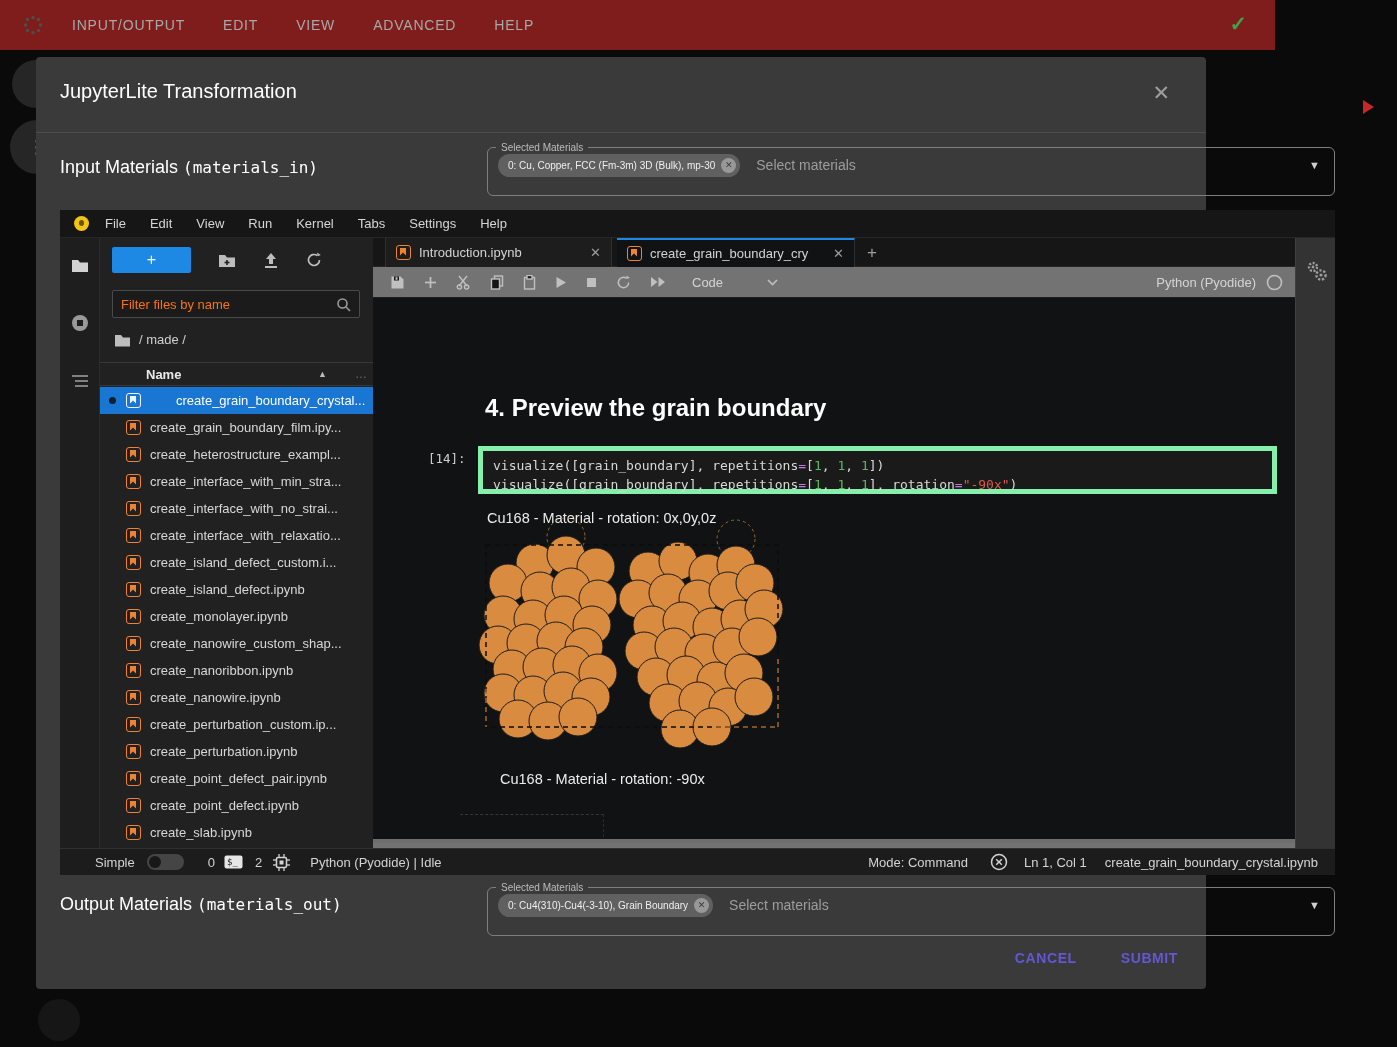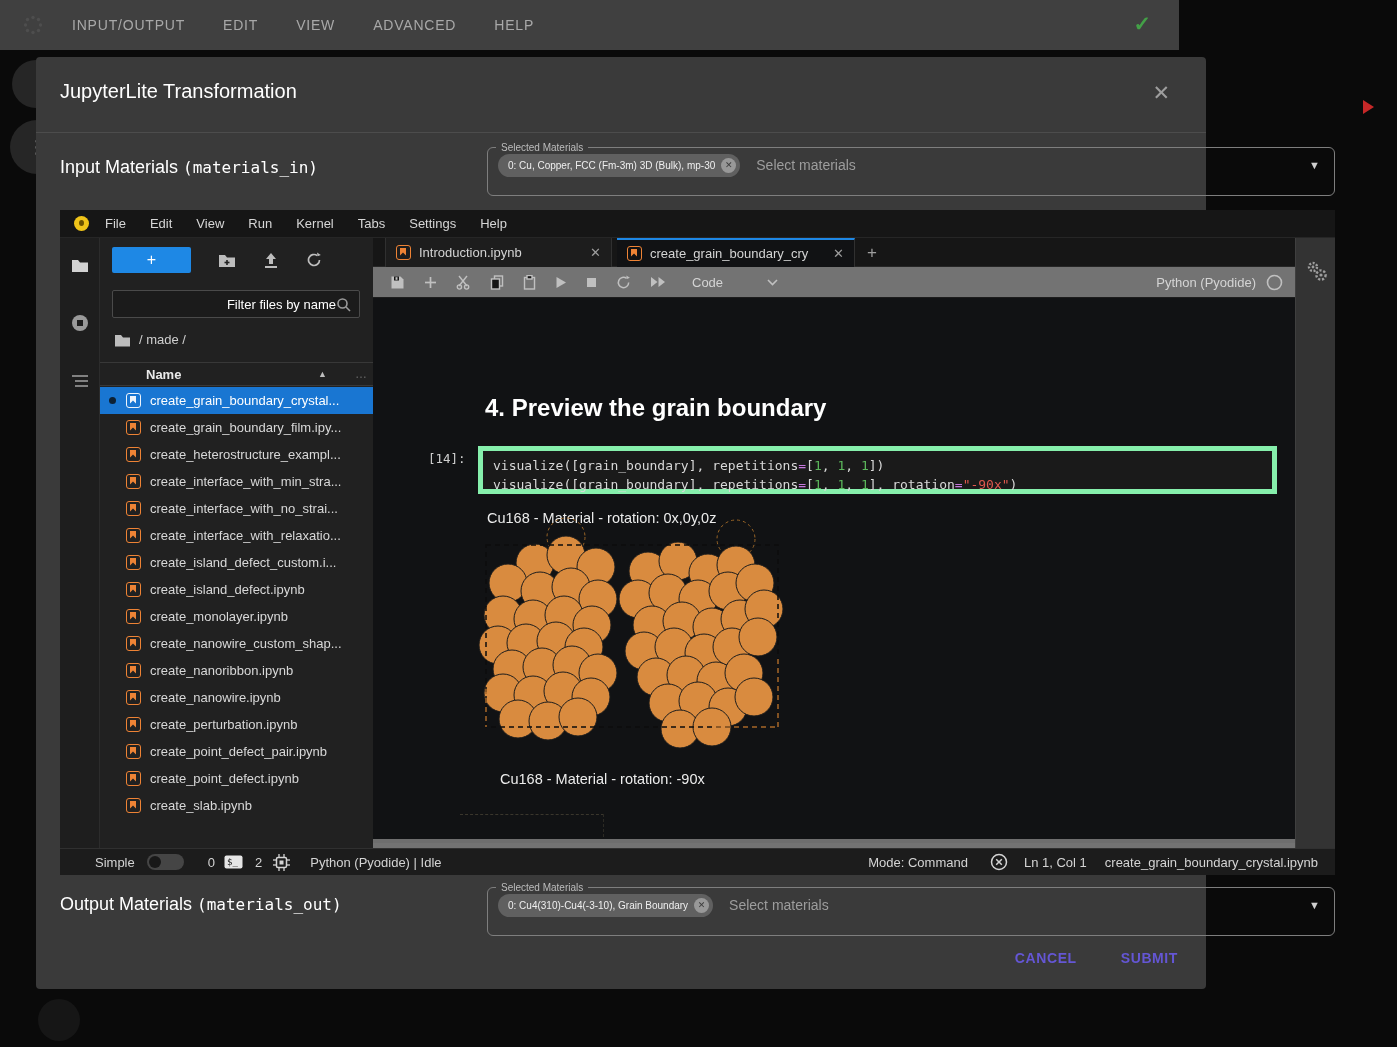--- a/index.html
+++ b/index.html
@@ -1,20 +1,20 @@
 <!DOCTYPE html>
 <html><head>
 <meta charset="utf-8">
 <style>
   * { margin:0; padding:0; box-sizing:border-box; }
   html,body { width:1397px; height:1047px; background:#0a0a0a; font-family:"Liberation Sans", sans-serif; overflow:hidden; }
   .screen { position:relative; width:1397px; height:1047px; background:#0a0a0a; }
 
   
-  .appbar { position:absolute; left:0; top:0; width:1179px; height:50px; background:#404040; display:flex; align-items:center; }
+  .appbar { position:absolute; left:0; top:0; width:1275px; height:50px; background:#7f1d1d; display:flex; align-items:center; }
   .appbar .logo { margin-left:22px; margin-right:28px; }
   .appbar .menu-item { color:#a8a8a8; font-size:14px; letter-spacing:0.8px; margin-right:38px; cursor:default; }
   .appbar .check { position:absolute; right:28px; top:12px; color:#43a047; font-size:21px; font-weight:bold; }
 
   
   .ghost1 { position:absolute; left:12px; top:60px; width:48px; height:48px; border-radius:50%; background:#262626; }
   .ghost2 { position:absolute; left:10px; top:120px; width:54px; height:54px; border-radius:50%; background:#262626; color:#8f8f8f; font-size:18px; display:flex; align-items:center; justify-content:center; letter-spacing:1px;}
   .red-flag { position:absolute; left:1363px; top:100px; width:0; height:0; border-top:7px solid transparent; border-bottom:7px solid transparent; border-left:11px solid #c62828; }
   .ghost3 { position:absolute; left:38px; top:999px; width:42px; height:42px; border-radius:50%; background:#161616; }
 
@@ -51,30 +51,30 @@
   
   .activity { position:absolute; left:0; top:0; width:40px; height:100%; background:#1e1e1e; border-right:1px solid #2c2c2c; }
   .act-icon { position:absolute; left:11px; }
 
   
   .fbrowser { position:absolute; left:40px; top:0; width:273px; height:100%; background:#212121; overflow:hidden; }
   .fb-toolbar { position:absolute; left:0; top:8px; width:100%; height:28px; display:flex; align-items:center; }
   .btn-new { width:79px; height:26px; background:#1e88e5; border-radius:2px; color:#fff; font-size:16px; display:flex; align-items:center; justify-content:center; margin-left:12px; cursor:pointer; }
   .fb-tool { margin-left:27px; cursor:pointer; }
   .fb-filter { position:absolute; left:12px; top:52px; width:248px; height:28px; background:#1b1b1b; border:1px solid #4a4a4a; border-radius:2px; display:flex; align-items:center; padding:0 8px; }
-  .fb-filter .ph { color:#ffffff; font-size:13px; flex:1;text-align:right; }
+  .fb-filter .ph { color:#f97316; font-size:13px; flex:1; }
   .fb-crumb { position:absolute; left:14px; top:94px; display:flex; align-items:center; color:#d0d0d0; font-size:13px; }
   .fb-crumb svg { margin-right:8px; }
   .fb-header { position:absolute; left:0; top:124px; width:100%; height:24px; border-top:1px solid #383838; border-bottom:1px solid #383838; display:flex; align-items:center; }
   .fb-header .hdr { color:#eaeaea; font-size:13px; font-weight:700; margin-left:14px; flex:1;padding-left:32px; }
   .fb-header .sort { color:#bdbdbd; font-size:9px; margin-right:28px; }
   .fb-header .more { color:#6a6a6a; font-size:12px; margin-right:6px; }
   .file-list { position:absolute; left:0; top:149px; width:100%; bottom:0; }
   .file-row { height:27px; display:flex; align-items:center; padding-left:26px; position:relative; cursor:pointer; }
-  .file-row.selected { background:#1976d2; }
+  .file-row.selected { background:#1976d2;gap:26px; }
   .run-dot { position:absolute; left:9px; width:7px; height:7px; border-radius:50%; background:#0c2135; }
   .nb-icon { width:15px; height:15px; border:1.5px solid #ee8335; border-radius:3px; margin-right:9px; position:relative; flex:0 0 auto; }
   .nb-icon .bm { position:absolute; left:3px; top:1.5px; width:6px; height:8px; background:#ee8335; clip-path:polygon(0 0,100% 0,100% 100%,50% 62%,0 100%); }
   .nb-icon.white { border-color:#eef4fb; }
   .nb-icon.white .bm { background:#eef4fb; }
   .file-name { color:#d8d8d8; font-size:13px; white-space:nowrap; }
   .file-row.selected .file-name { color:#fff; }
 
   
   .jp-main { position:absolute; left:313px; top:0; width:922px; height:100%; background:#737373; }
@@ -322,20 +322,26 @@
                 <span class="nb-icon">
                   <span class="bm"></span>
                 </span>
                 <span class="file-name">create_nanoribbon.ipynb</span>
               </div>
               <div class="file-row">
                 <span class="nb-icon">
                   <span class="bm"></span>
                 </span>
                 <span class="file-name">create_nanowire.ipynb</span>
+              </div>
+              <div class="file-row">
+                <span class="nb-icon">
+                  <span class="bm"></span>
+                </span>
+                <span class="file-name">create_perturbation_custom.ip...</span>
               </div>
               <div class="file-row">
                 <span class="nb-icon">
                   <span class="bm"></span>
                 </span>
                 <span class="file-name">create_perturbation.ipynb</span>
               </div>
               <div class="file-row">
                 <span class="nb-icon">
                   <span class="bm"></span>

